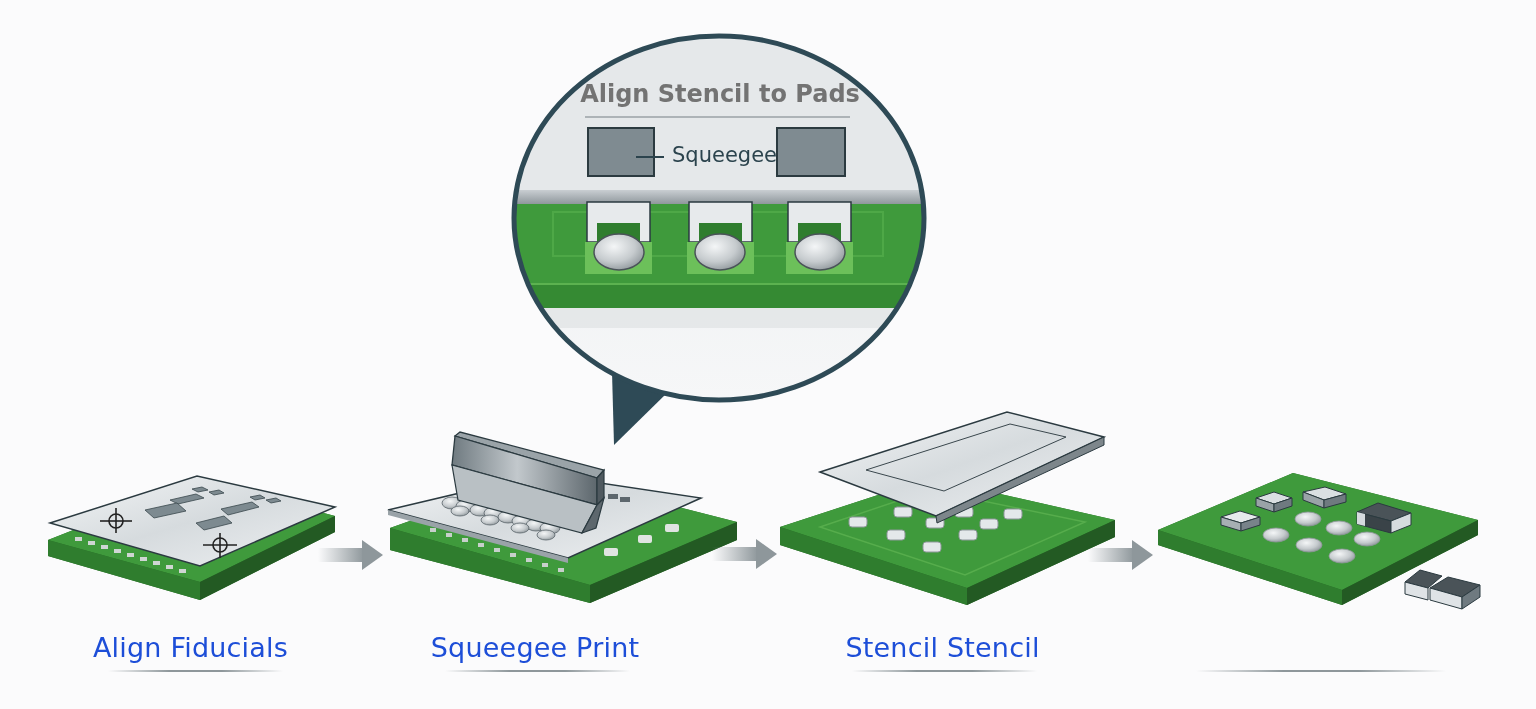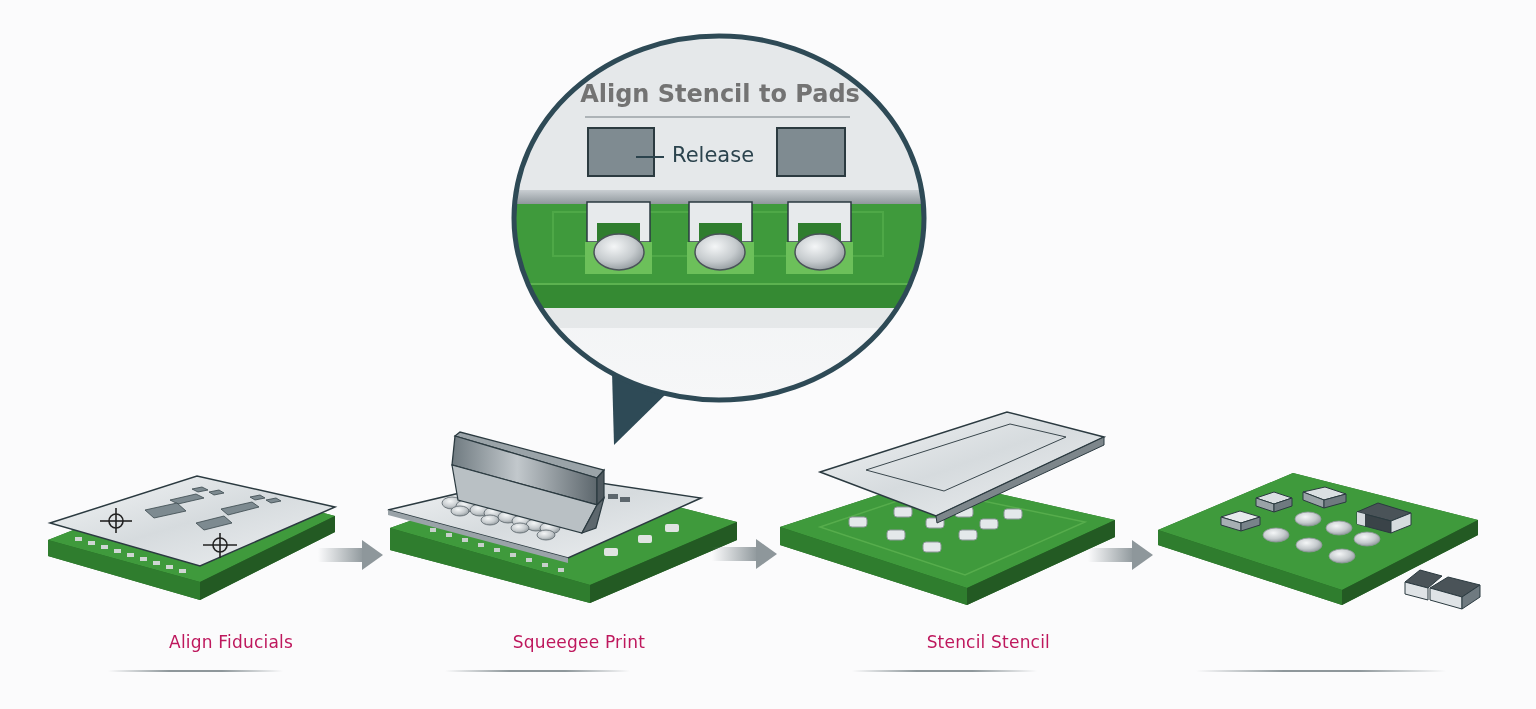--- a/index.html
+++ b/index.html
@@ -6,22 +6,22 @@
   body {
     width:1536px; height:709px; overflow:hidden;
     background:#fbfbfc;
     font-family:"Liberation Sans", sans-serif;
     position:relative;
   }
   .stage { position:absolute; left:0; top:0; width:1536px; height:709px; }
   svg.art { position:absolute; left:0; top:0; }
   .label {
     position:absolute; top:632px; height:36px;
-    color:#be185d; font-size:17px; font-weight:500;
-    text-align:right; letter-spacing:0.2px;
+    color:#1d4ed8; font-size:27px; font-weight:500;
+    text-align:center; letter-spacing:0.2px;
     font-family:"DejaVu Sans", sans-serif;
   }
   .label span { display:block; white-space:nowrap; }
   .underline {
     position:absolute; height:2px; top:670px;
     background:linear-gradient(90deg, rgba(120,130,135,0) 0%, #8e979b 35%, #8e979b 65%, rgba(120,130,135,0) 100%);
   }
   .bubble-title {
     position:absolute; left:560px; top:80px; width:320px; text-align:center;
     font-size:24px; color:#737373; font-weight:600;
@@ -296,21 +296,21 @@
     <rect x="712" y="547" width="46" height="14" fill="url(#arrowGrad)"></rect>
     <polygon points="756,539 777,554 756,569" fill="#8e979b"></polygon>
   </g>
   <g>
     <rect x="1088" y="548" width="46" height="14" fill="url(#arrowGrad)"></rect>
     <polygon points="1132,540 1153,555 1132,570" fill="#8e979b"></polygon>
   </g>
 </svg>
 
 <div class="bubble-title">Align Stencil to Pads</div>
-<div class="bubble-stencil-label">Release</div>
+<div class="bubble-stencil-label">Squeegee</div>
 
 <div class="label" style="left:88px; width:205px;">
   <span>Align Fiducials</span>
 </div>
 <div class="underline" style="left:108px; width:175px;"></div>
 
 <div class="label" style="left:425px; width:220px;">
   <span>Squeegee Print</span>
 </div>
 <div class="underline" style="left:445px; width:185px;"></div>

